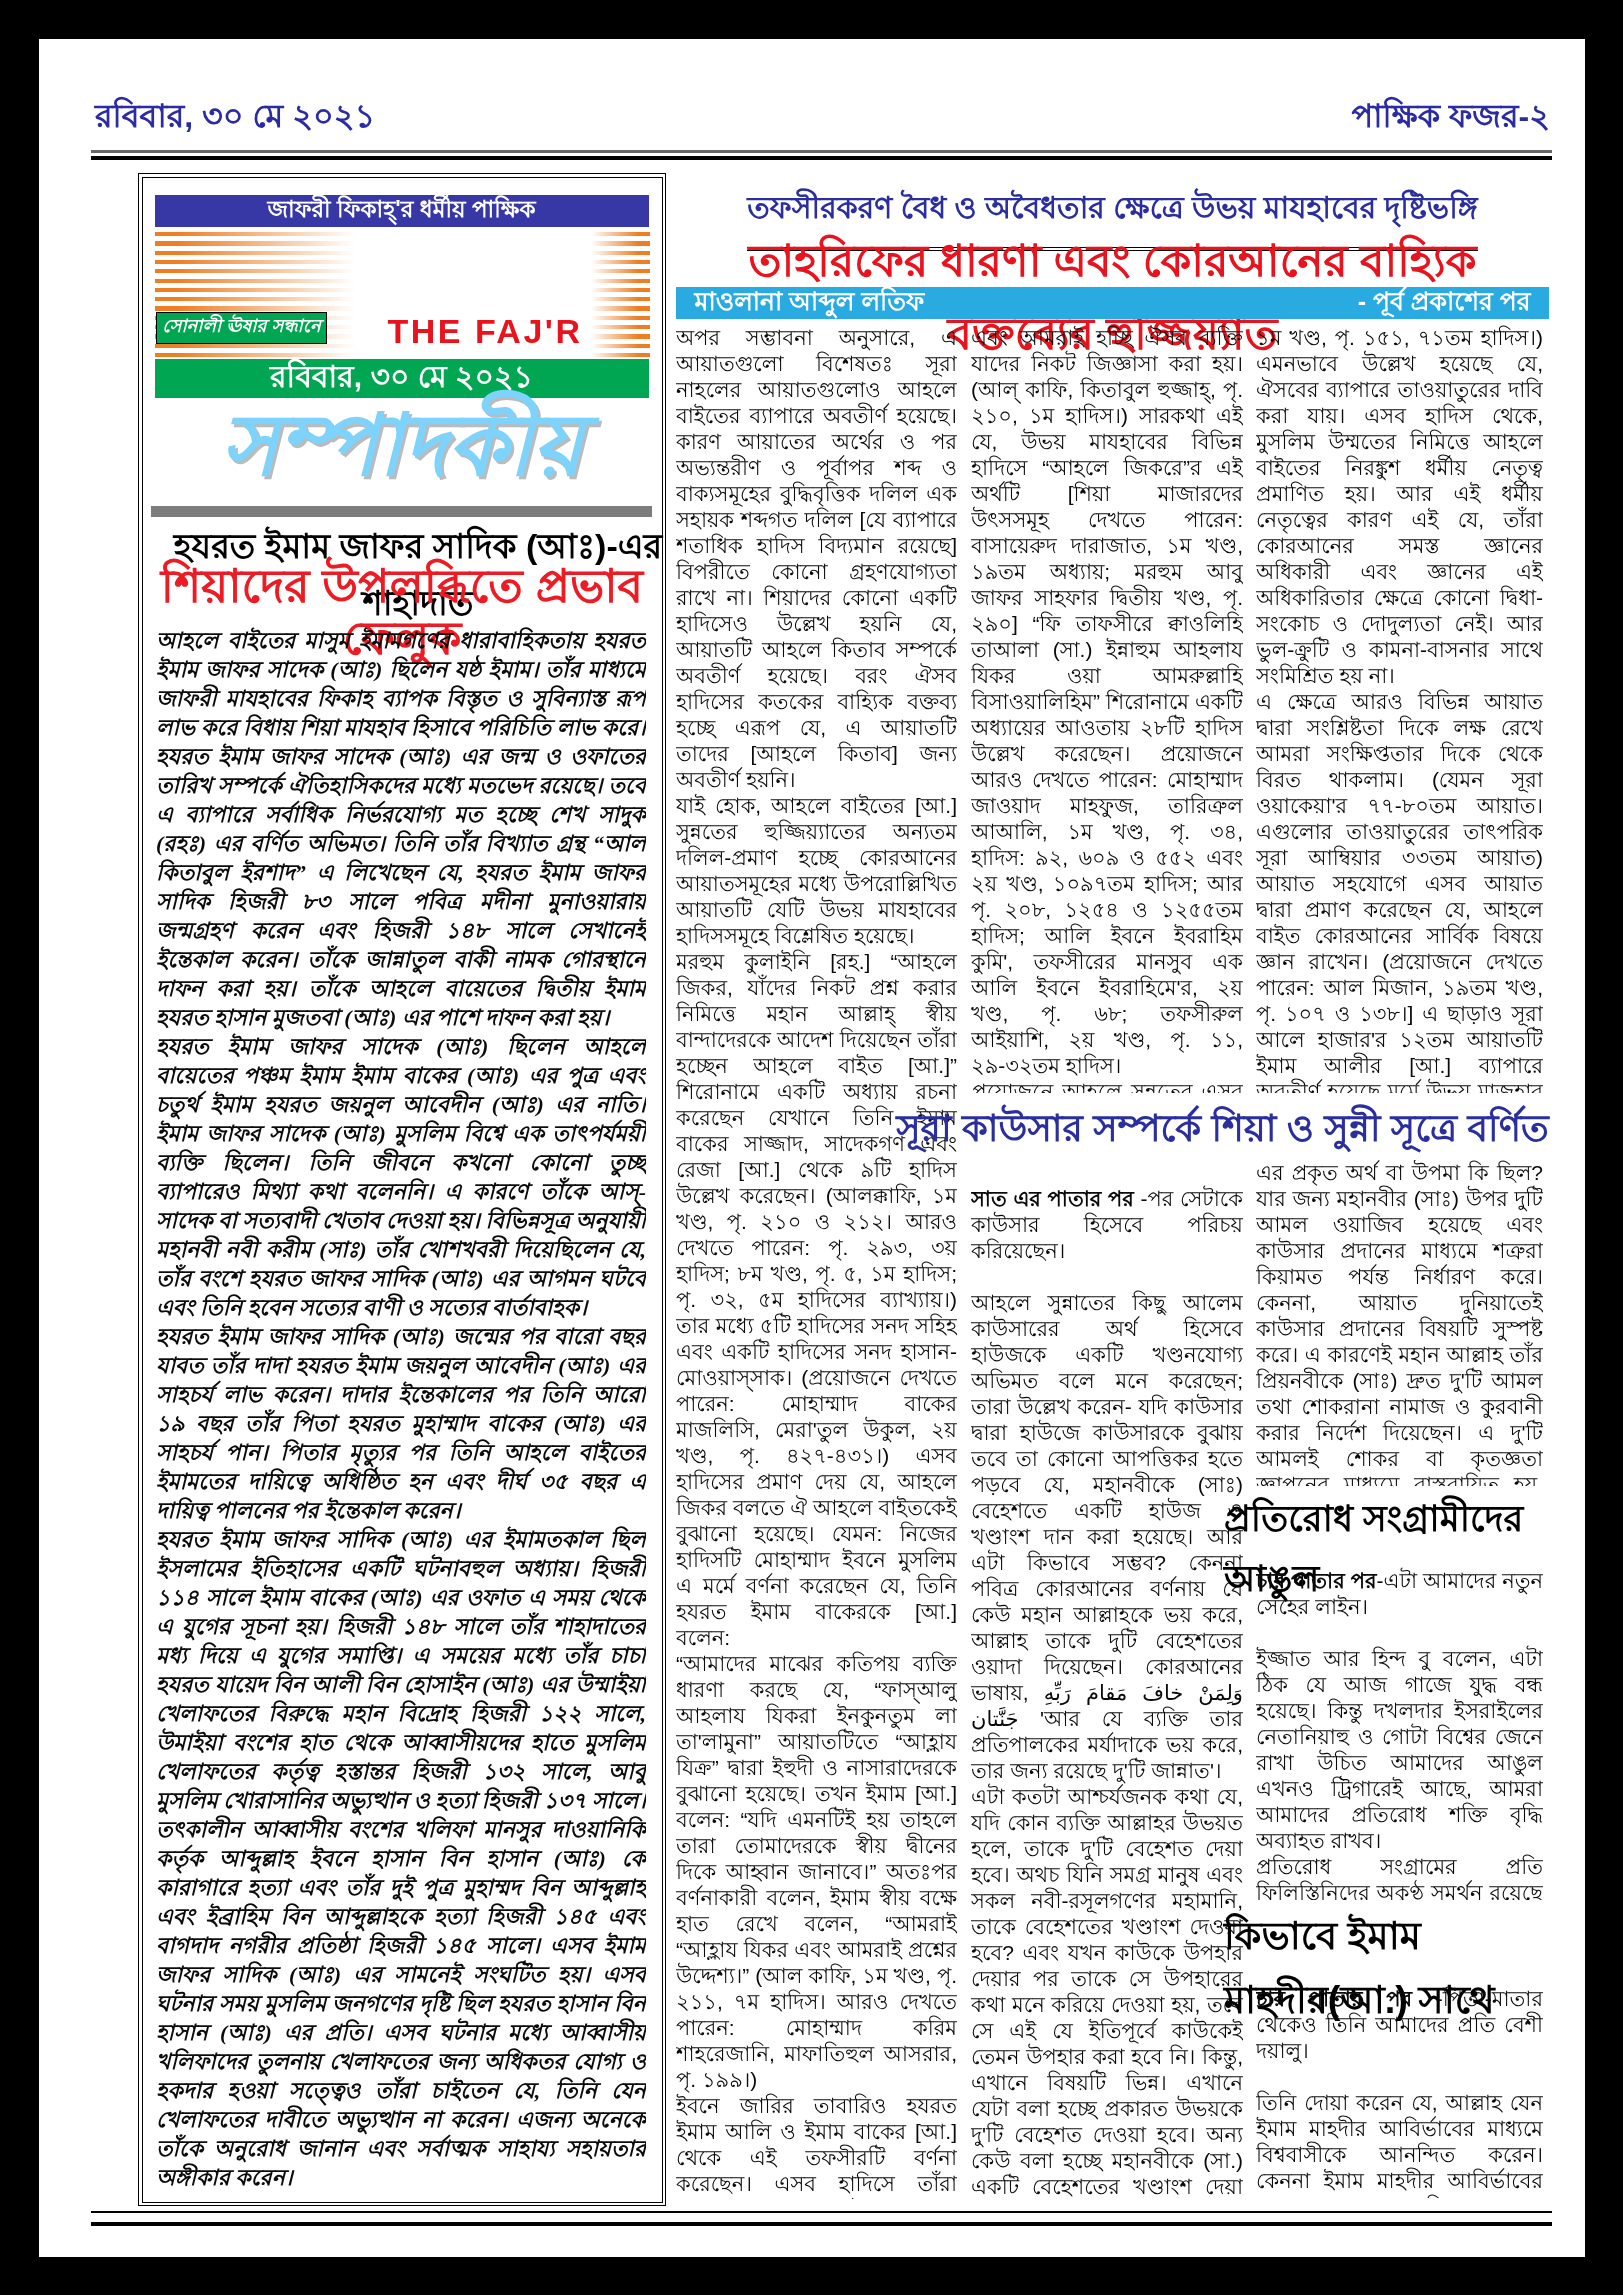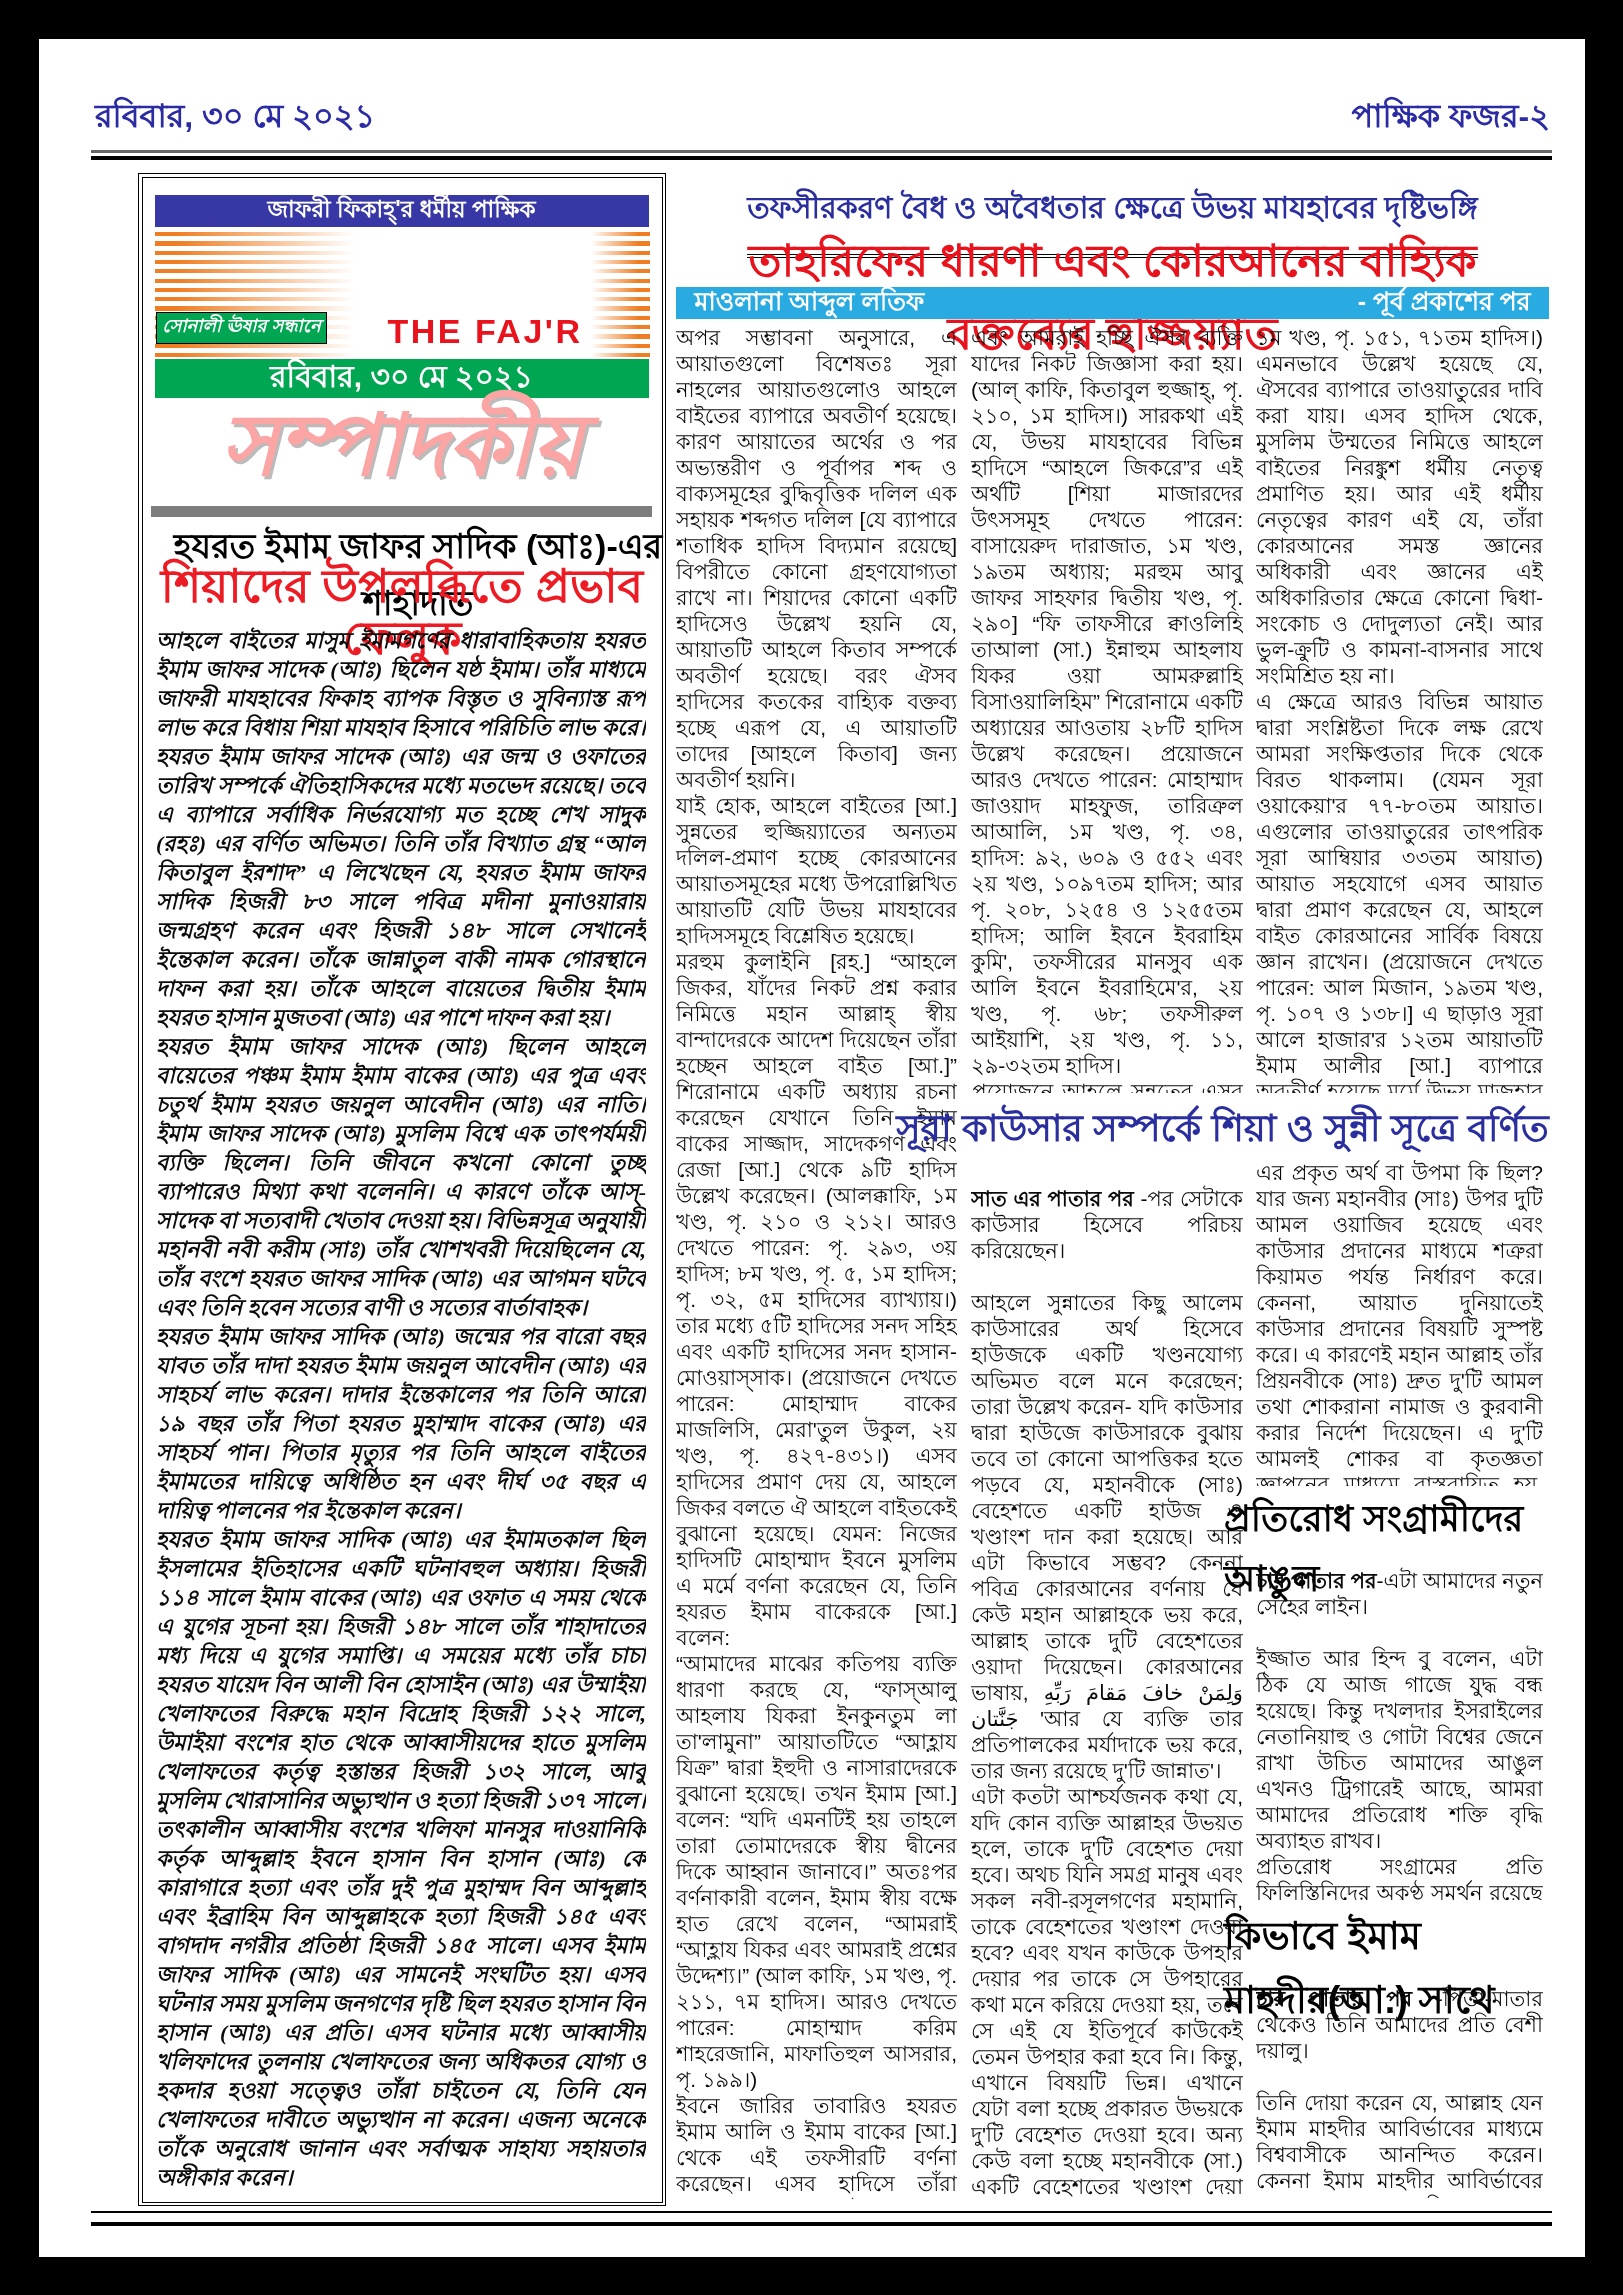--- a/index.html
+++ b/index.html
@@ -27,33 +27,33 @@
       background:repeating-linear-gradient(to bottom,#ef7d23 0 4.2px,#fff 4.2px 9.3px);}
   .stripes-r::after{content:"";position:absolute;inset:0;background:linear-gradient(to left,rgba(255,255,255,0) 20%,#fff 100%);}
   .logo-bn{left:76px;top:24px;width:397px;text-align:center;font-size:125px;line-height:135px;
       font-weight:900;color:#000;letter-spacing:5px;}
   .logo-en{left:245px;top:134px;width:262px;font-size:34px;font-weight:900;color:#e8131c;letter-spacing:2.5px;}
   .slogan{left:13.5px;top:134px;width:169px;height:30px;background:#00a651;border:0.8px solid #000;
       color:#fff;font-size:18px;font-style:italic;font-weight:bold;display:flex;align-items:center;justify-content:center;}
   .date-bar{left:12px;top:181px;width:494px;height:39px;background:#00a651;color:#fff;
       font-size:30px;font-weight:bold;display:flex;align-items:center;justify-content:center;}
   .edit-mast{left:0;top:218px;width:100%;text-align:center;font-size:86px;line-height:101px;
-      font-weight:900;font-style:italic;color:#fca5a5;font-family:"Liberation Serif",serif;
+      font-weight:900;font-style:italic;color:#7dd3fc;font-family:"Liberation Serif",serif;
       text-shadow:2.5px 2.5px 0 #bbb;}
   .gray-bar{left:8.5px;top:328px;width:501px;height:11px;background:#7d7d7d;}
   .edit-kicker{left:8px;top:342px;width:100%;text-align:center;font-size:34px;font-weight:bold;color:#000;padding-left:8px;}
   .edit-head{left:0;top:382px;width:100%;text-align:center;font-size:46px;line-height:52px;font-weight:900;color:#ed1c24;}
   .edit-body{left:13.5px;top:448px;width:490px;height:1566px;overflow:hidden;
       font-family:"Liberation Serif",serif;font-style:italic;font-weight:600;
       font-size:22px;line-height:29px;text-align:justify;color:#0b0b0b;white-space:pre-line;}
 
   
   .a1-kicker{left:676px;top:184px;width:873px;text-align:center;}
   .a1-kicker span{display:inline-block;font-size:30px;font-weight:bold;color:#2b2f9e;
-      padding-bottom:19px;border-bottom:4.2px double #000;}
+      padding-bottom:12px;border-bottom:4.2px double #000;}
   .a1-head{left:676px;top:228px;width:873px;text-align:center;font-size:44px;font-weight:900;color:#e8131c;}
   .byline-bar{left:676px;top:287px;width:873px;height:32px;background:#29abe2;color:#fff;
       display:flex;align-items:center;justify-content:space-between;font-size:25px;font-weight:bold;
       padding:0 18.6px;box-sizing:border-box;}
   .colblock{overflow:hidden;font-size:21px;line-height:26px;text-align:justify;color:#0a0a0a;white-space:pre-line;}
   .col-a{left:676px;top:325px;width:281px;height:1874px;}
   .col-b1{left:971px;top:325px;width:272px;height:768px;}
   .col-c1{left:1256px;top:325px;width:287px;height:768px;}
   .a2-head{left:896px;top:1099px;width:653px;text-align:center;font-size:37px;font-weight:900;color:#2b2f9e;}
   .col-b2{left:971px;top:1160px;width:272px;height:1038px;}

